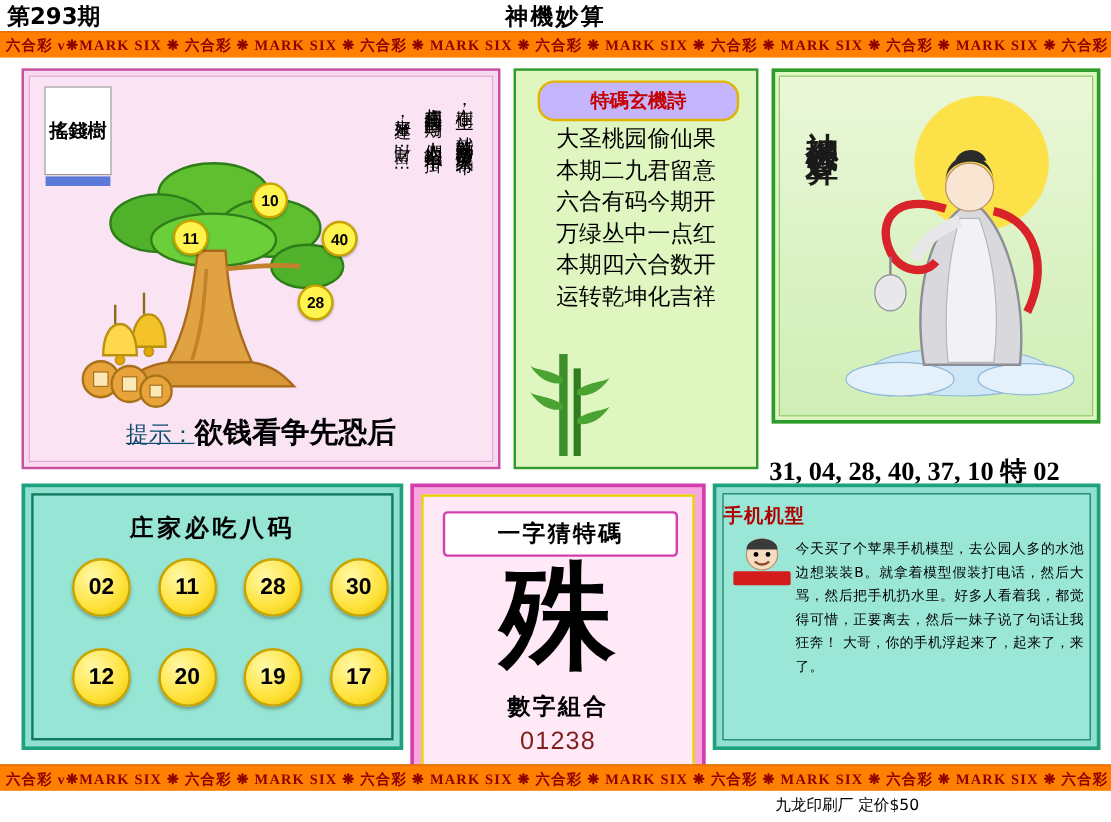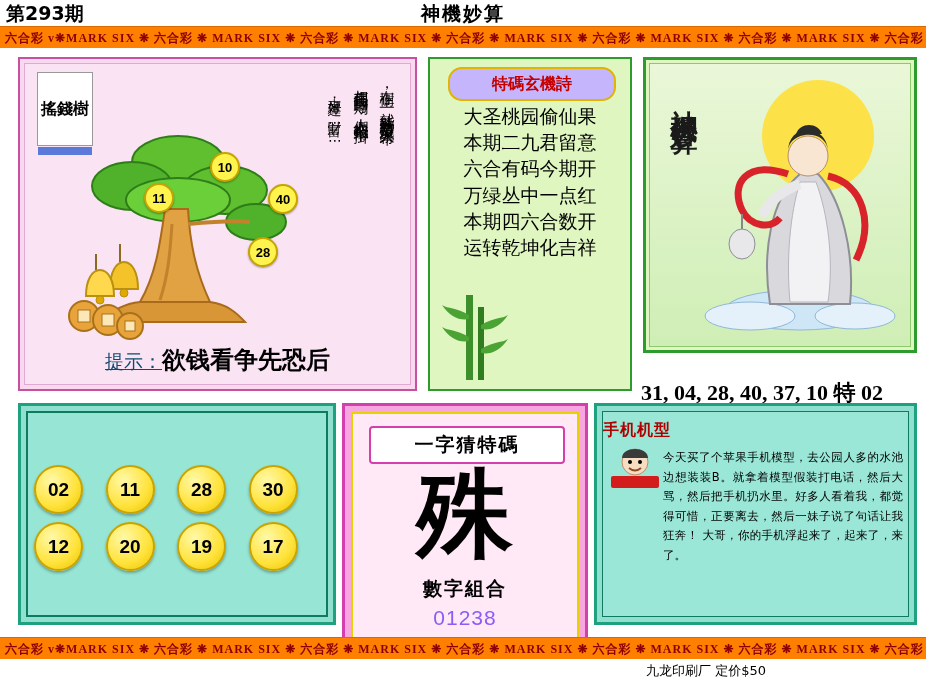--- a/index.html
+++ b/index.html
@@ -153,22 +153,22 @@
   .eight-frame{
     position:absolute;left:5px;top:5px;right:5px;bottom:5px;
     border:2px solid #0f7a5f;background:#97e6d5;
   }
   .eight-title{
     position:absolute;left:0;top:14px;width:100%;text-align:center;
     font-family:"DejaVu Sans","Liberation Sans",sans-serif;
     font-size:20px;font-weight:bold;color:#000;letter-spacing:3px;
   }
   .eight-grid{
-    position:absolute;left:6px;top:52px;width:270px;
-    display:grid;grid-template-columns:repeat(4,1fr);gap:8px 16px;
+    position:absolute;left:32px;top:52px;width:270px;
+    display:grid;grid-template-columns:repeat(4,1fr);gap:26px 16px;
   }
   .code-ball{
     width:45px;height:45px;border-radius:50%;
     background:radial-gradient(circle at 35% 30%,#fff9a8,#ffe23a 60%,#e8c400);
     border:2px solid #c9a400;
     display:flex;align-items:center;justify-content:center;
     font-family:"Liberation Sans",sans-serif;
     font-size:19px;font-weight:bold;color:#000;
     box-shadow:0 2px 3px rgba(0,0,0,.3);
   }
@@ -194,21 +194,21 @@
     font-size:96px;font-weight:bold;color:#000;line-height:1;
   }
   .word-sub{
     position:absolute;left:0;top:162px;width:100%;text-align:center;
     font-family:"DejaVu Sans","Liberation Sans",sans-serif;
     font-size:19px;font-weight:bold;color:#000;letter-spacing:2px;
   }
   .word-digits{
     position:absolute;left:0;top:192px;width:100%;text-align:center;
     font-family:"Liberation Sans",sans-serif;
-    font-size:21px;color:#8b5cf6;letter-spacing:1px;
+    font-size:21px;color:#7f1d1d;letter-spacing:1px;
   }
   
   .story-panel{
     position:absolute;left:594px;top:355px;width:317px;height:216px;
     background:#8fe0cf;border:3px solid #1fa07f;
   }
   .story-frame{
     position:absolute;left:5px;top:5px;right:5px;bottom:5px;
     border:1px solid #0f7a5f;background:#9ae7d7;
   }
@@ -355,20 +355,21 @@
           <path d="M150 120 C128 128 118 140 112 152" stroke="#e8e8ea" stroke-width="10" fill="none"></path>
         </svg>
         <div class="god-vtext">神機妙算</div>
       </div>
     </div>
 
     <div class="result-nums">31, 04, 28, 40, 37, 10 特 02</div>
 
     <div class="eight-panel">
       <div class="eight-frame">
+        <div class="eight-title">庄家必吃八码</div>
         <div class="eight-grid">
           <div class="code-ball">02</div>
           <div class="code-ball">11</div>
           <div class="code-ball">28</div>
           <div class="code-ball">30</div>
           <div class="code-ball">12</div>
           <div class="code-ball">20</div>
           <div class="code-ball">19</div>
           <div class="code-ball">17</div>
         </div>

